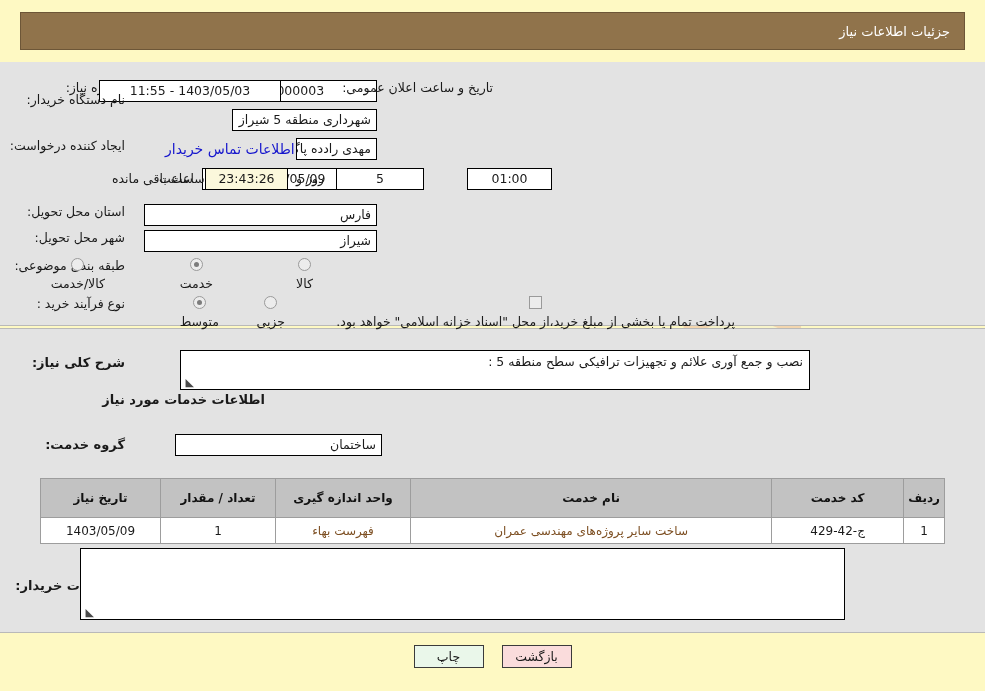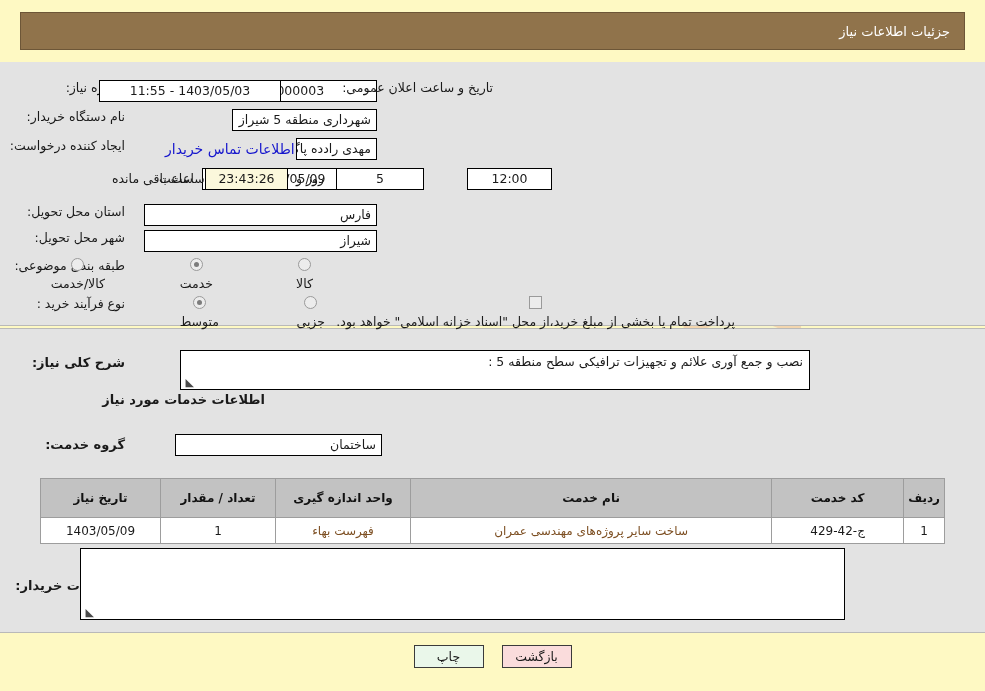--- a/index.html
+++ b/index.html
@@ -263,34 +263,34 @@
   <div class="row" style="right:860px; top:80px; z-index:3;">
     <span class="lbl">شماره نیاز:</span>
   </div>
   <div class="fld center" style="position:absolute; right:608px; top:80px; width:233px; z-index:3;">1103096875000003</div>
 
   <div class="row" style="right:492px; top:80px; z-index:3;">
     <span class="lbl">تاریخ و ساعت اعلان عمومی:</span>
   </div>
   <div class="fld center" style="position:absolute; right:703px; top:80px; width:182px; z-index:3; right:auto; left:99px;">1403/05/03 - 11:55</div>
 
-  <div class="row" style="right:860px; top:109px; z-index:3;">
+  <div class="row" style="right:860px; top:92px; z-index:3;">
     <span class="lbl">نام دستگاه خریدار:</span>
   </div>
   <div class="fld" style="position:absolute; right:608px; top:109px; left:232px; z-index:3;">شهرداری منطقه 5 شیراز</div>
 
   <div class="row" style="right:860px; top:138px; z-index:3;">
     <span class="lbl">ایجاد کننده درخواست:</span>
   </div>
   <div class="fld" style="position:absolute; right:608px; top:138px; left:296px; z-index:3;">مهدی رادده پاگا کارشناس قراردادها شهرداری منطقه 5 شیراز</div>
   <div class="linkish" style="position:absolute; left:165px; top:141px; z-index:3;">اطلاعات تماس خریدار</div>
 
   <div class="fld center" style="position:absolute; right:608px; top:168px; width:175px; z-index:3;">1403/05/09</div>
   <span class="lbl" style="position:absolute; right:792px; top:171px; z-index:3;">ساعت</span>
-  <div class="fld center" style="position:absolute; right:auto; left:467px; top:168px; width:85px; z-index:3;">12:00</div>
+  <div class="fld center" style="position:absolute; right:auto; left:467px; top:168px; width:85px; z-index:3;">01:00</div>
   <div class="fld center" style="position:absolute; left:336px; top:168px; width:88px; z-index:3;">5</div>
   <span class="lbl" style="position:absolute; left:296px; top:171px; z-index:3;">روز و</span>
   <div class="fld countdown" style="position:absolute; left:205px; top:168px; width:83px; z-index:3;">23:43:26</div>
   <span class="lbl" style="position:absolute; left:112px; top:171px; z-index:3;">ساعت باقی مانده</span>
 
   <div class="row" style="right:860px; top:204px; z-index:3;">
     <span class="lbl">استان محل تحویل:</span>
   </div>
   <div class="fld" style="position:absolute; right:608px; top:204px; width:233px; z-index:3;">فارس</div>
 
@@ -311,21 +311,21 @@
     <span class="radio-lbl">خدمت</span>
   </div>
   <div style="position:absolute; right:880px; top:258px; z-index:3;" class="radio-wrap">
     <span class="radio"></span>
     <span class="radio-lbl">کالا/خدمت</span>
   </div>
 
   <div class="row" style="right:860px; top:296px; z-index:3;">
     <span class="lbl">نوع فرآیند خرید :</span>
   </div>
-  <div style="position:absolute; right:660px; top:296px; z-index:3;" class="radio-wrap">
+  <div style="position:absolute; right:700px; top:296px; z-index:3;" class="radio-wrap">
     <span class="radio"></span>
     <span class="radio-lbl">جزیی</span>
   </div>
   <div style="position:absolute; right:766px; top:296px; z-index:3;" class="radio-wrap">
     <span class="radio on"></span>
     <span class="radio-lbl">متوسط</span>
   </div>
   <div style="position:absolute; right:250px; top:296px; z-index:3;" class="radio-wrap">
     <span class="checkbox"></span>
     <span class="radio-lbl">پرداخت تمام یا بخشی از مبلغ خرید،از محل "اسناد خزانه اسلامی" خواهد بود.</span>

